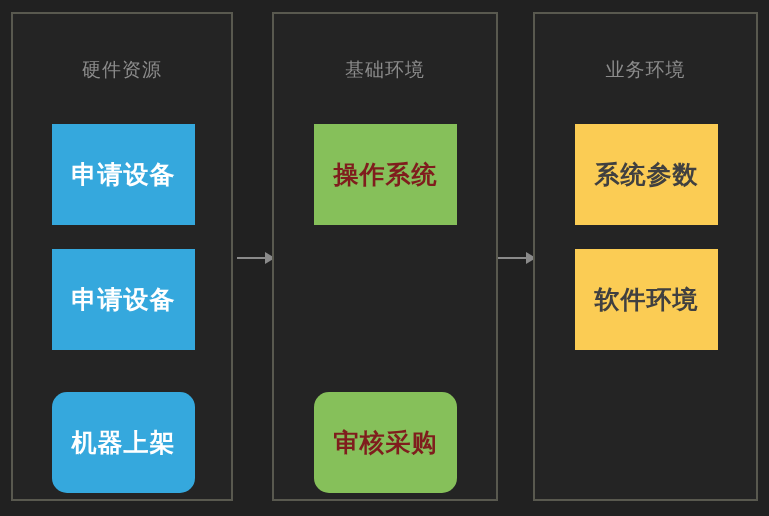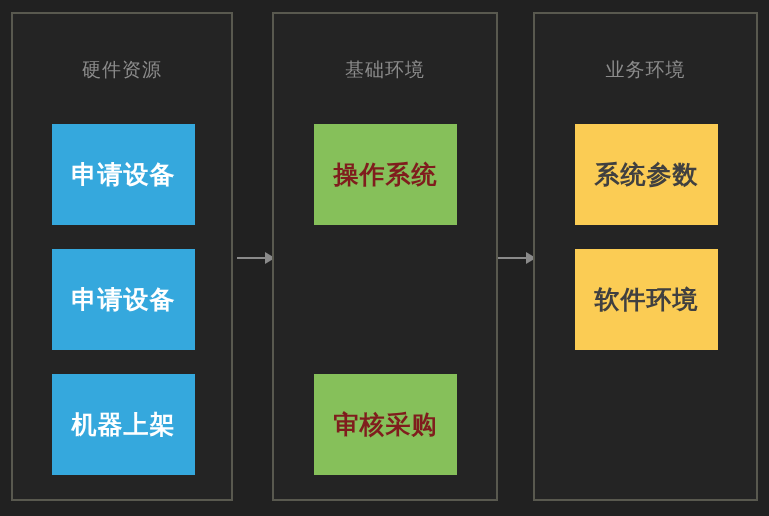--- a/index.html
+++ b/index.html
@@ -56,21 +56,21 @@
     align-items: center;
     justify-content: center;
     font-size: 25px;
     font-weight: bold;
     letter-spacing: 1px;
     white-space: nowrap;
     font-family: Liberation Serif, serif;
   }
   .node.row-1 { top: 110px; }
   .node.row-2 { top: 235px; }
-  .node.row-3 { top: 360px; }
+  .node.row-3 { top: 378px; border-radius: 15px; }
 
   .col-1 .node { left: 39px; }
   .col-2 .node { left: 40px; }
   .col-3 .node { left: 40px; }
 
   .node.blue   { background: #35a8dd; color: #ffffff; }
   .node.green  { background: #86c05a; color: #7f1d1d; }
   .node.yellow { background: #fbcc54; color: #404040; }
 
   

